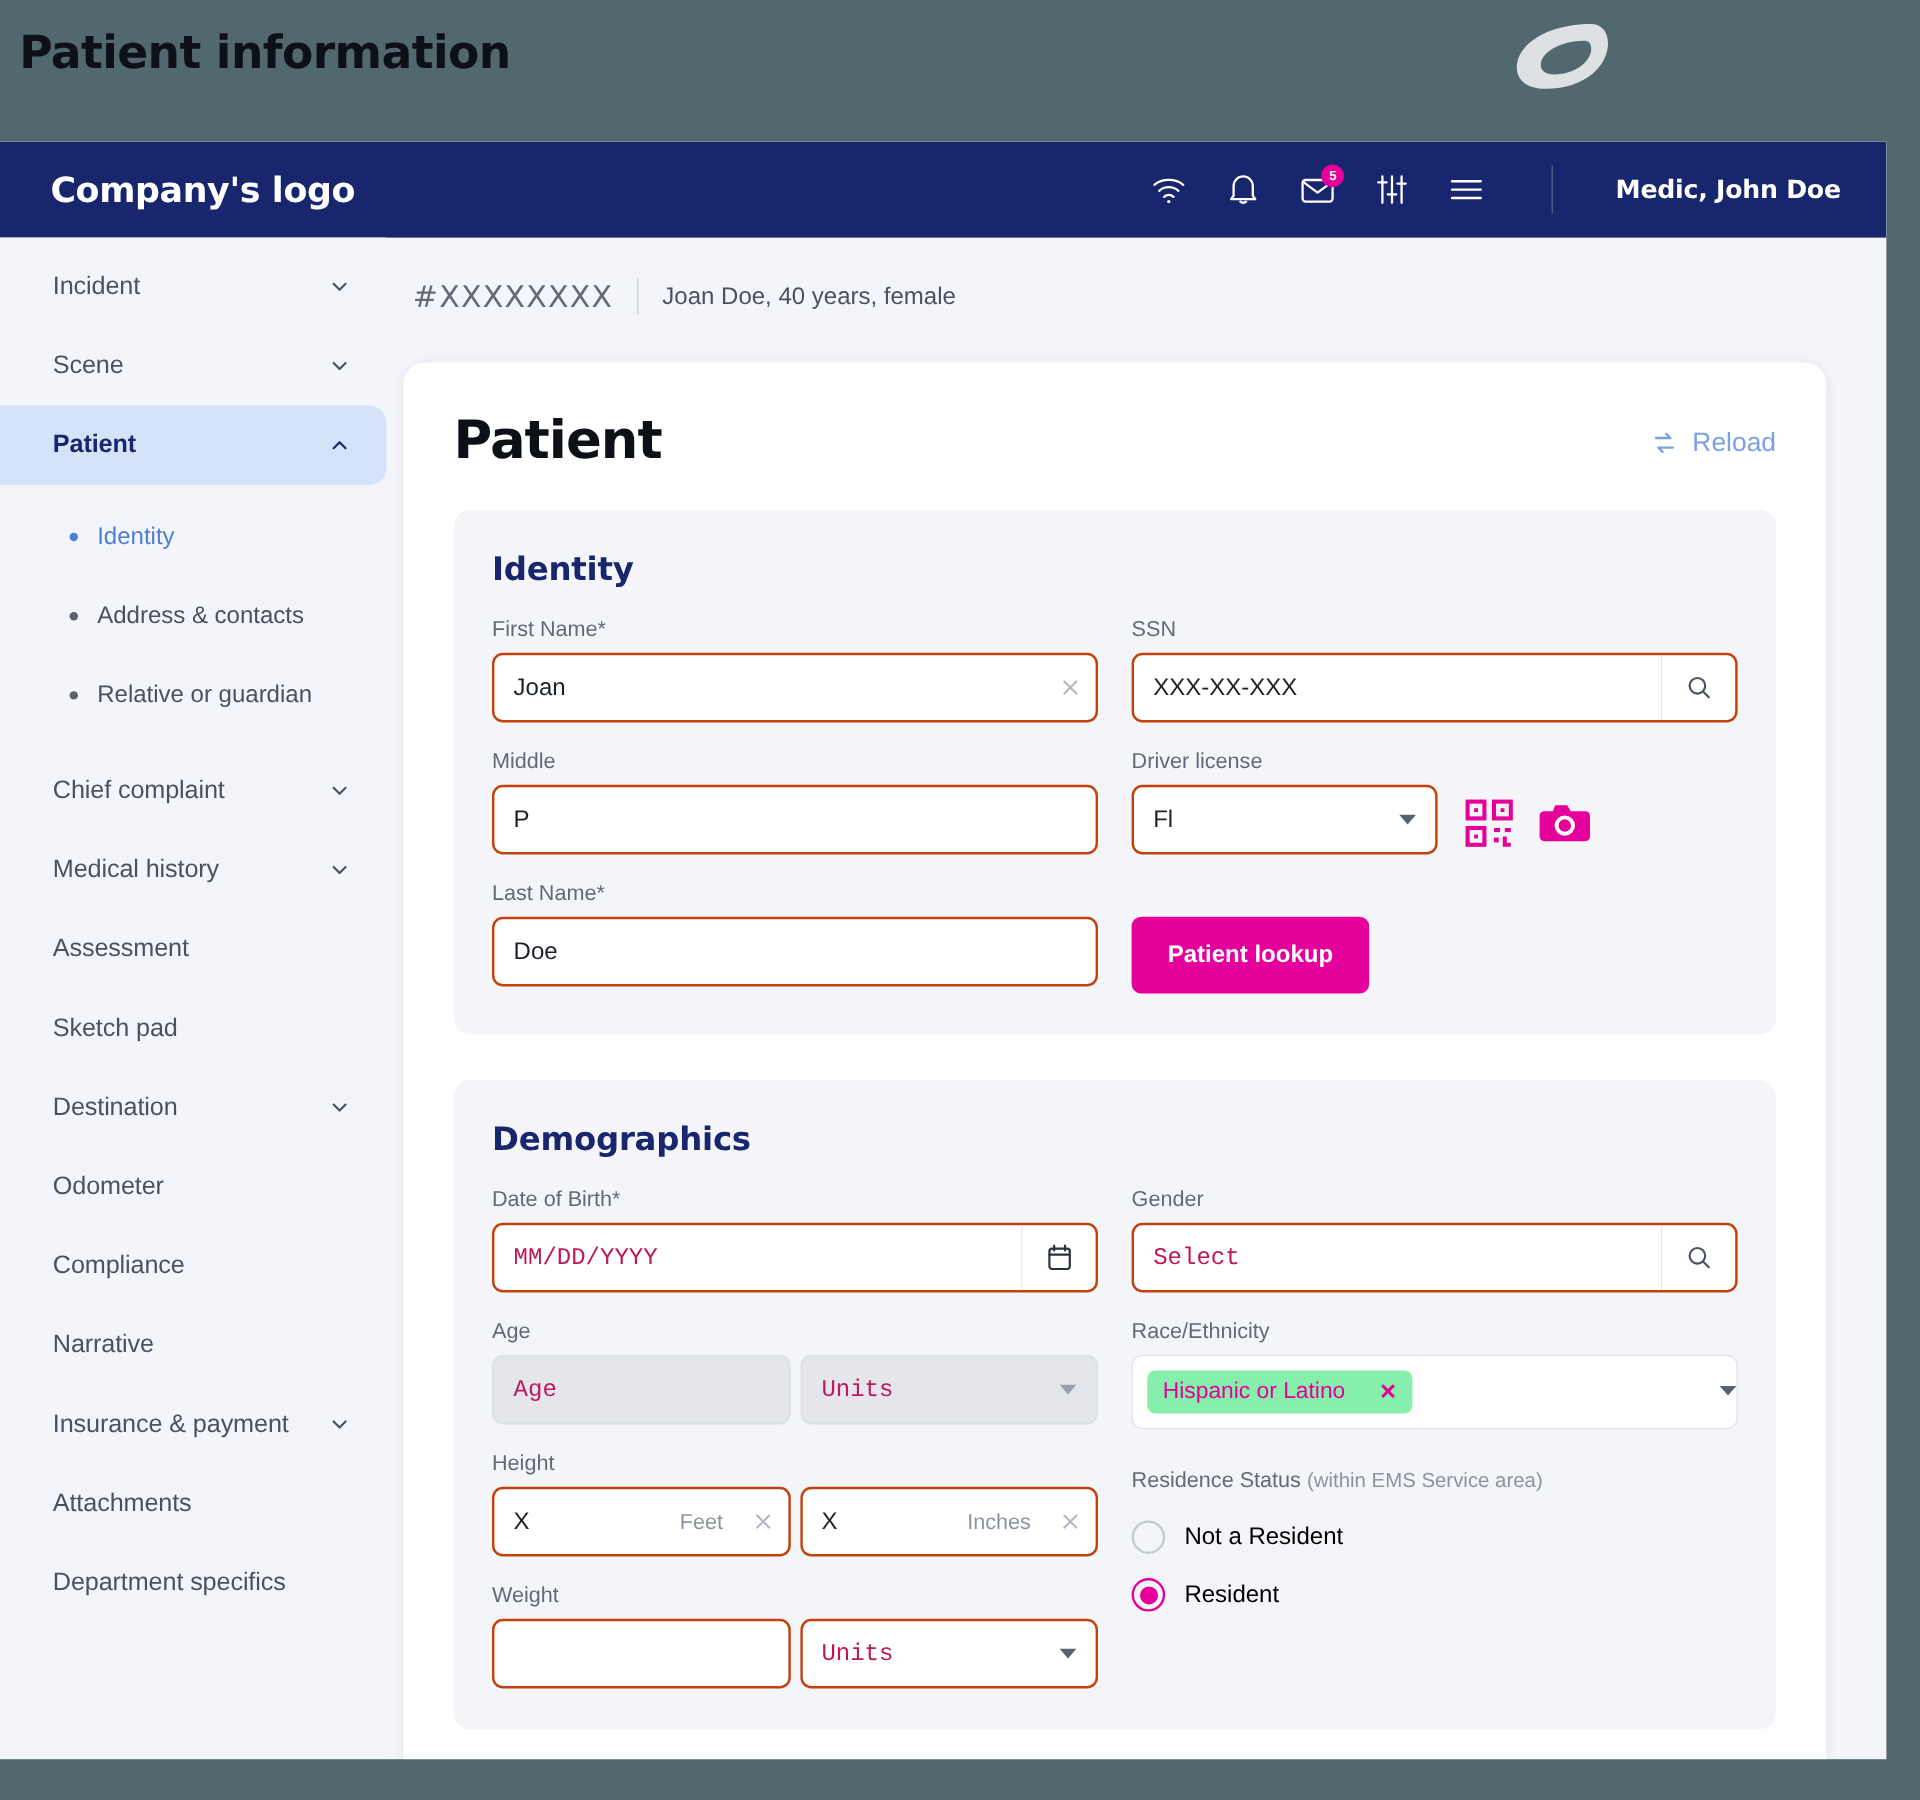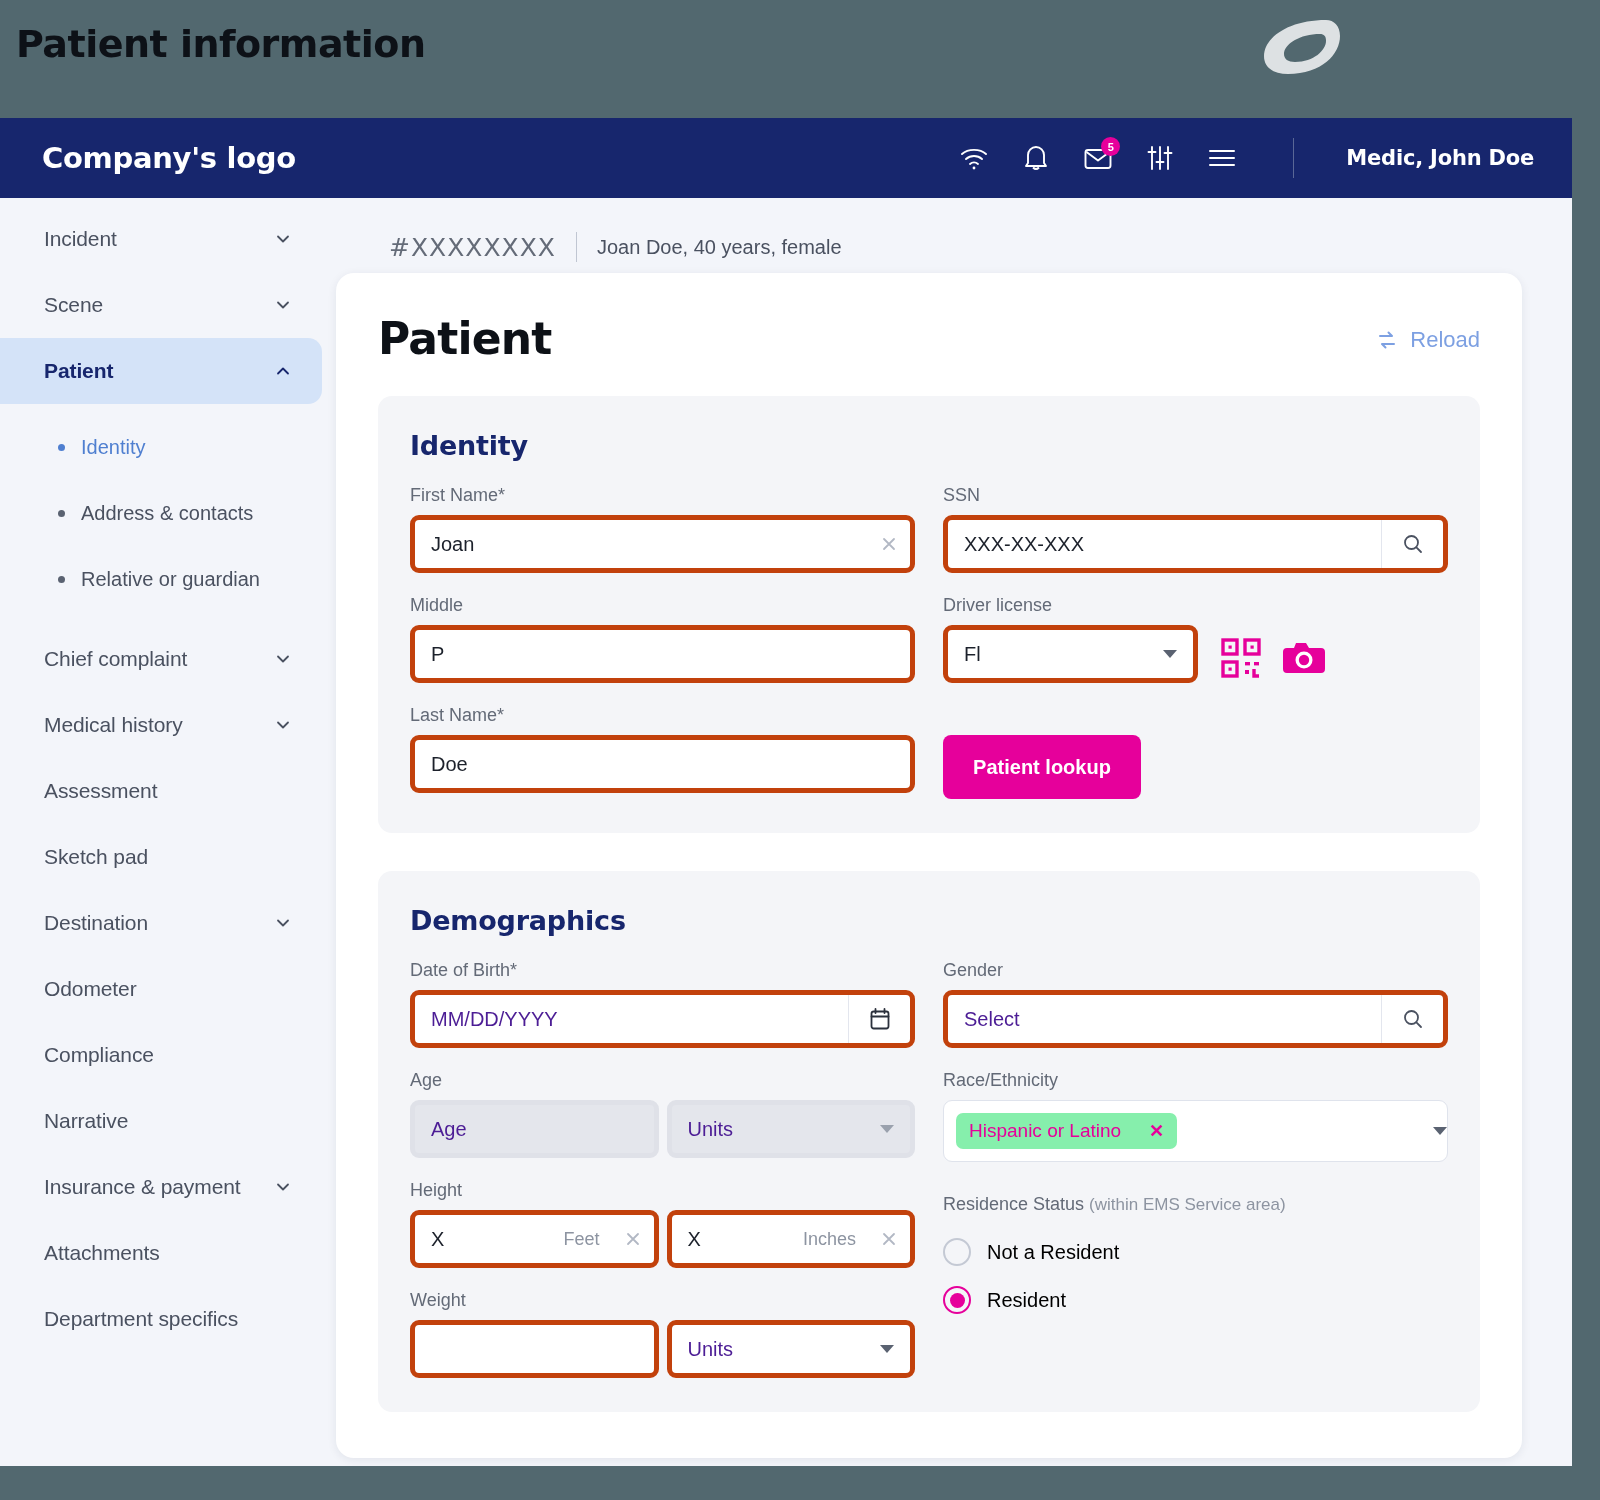--- a/index.html
+++ b/index.html
@@ -145,22 +145,21 @@
   
   .main {
     flex: 1;
     padding: 22px 50px 0 14px;
     overflow: hidden;
   }
   .crumb {
     display: flex;
     align-items: center;
     gap: 20px;
-    padding: 12px 0 11px 8px;
-    margin-left: 45px;
+    padding: 12px 0 40px 8px;
   }
   .crumb-id {
     font-size: 25px;
     color: #646b78;
     letter-spacing: 1px;
     font-family: "DejaVu Sans", sans-serif;
   }
   .crumb-sep { width: 1px; height: 30px; background: #c0c6d2; }
   .crumb-txt { font-size: 20px; color: #4a5160; }
 
@@ -222,37 +221,37 @@
     color: #636a77;
     margin-bottom: 9px;
     display: block;
   }
   .flabel .sub { color: #8d94a1; font-size: 17px; }
 
   .ctrl {
     display: flex;
     align-items: stretch;
     background: #ffffff;
-    border: 5px solid #c2410c;
+    border: 2px solid #c2410c;
     border-radius: 9px;
     height: 58px;
     overflow: hidden;
   }
   .ctrl.disabled { background: #e4e6ec; border-color: #dfe1e8; }
   .ctrl .txt {
     flex: 1;
     display: flex;
     align-items: center;
     padding: 0 16px;
     font-size: 20px;
     color: #1c212b;
     overflow: hidden;
     white-space: nowrap;
   }
-  .ctrl .txt.ph { color: #4c1d95; }
+  .ctrl .txt.ph { color: #be185d; font-family: Liberation Mono, monospace; }
   .ctrl .unit {
     display: flex; align-items: center;
     font-size: 18px; color: #8d94a1;
     padding-right: 12px;
   }
   .ctrl .btn-x {
     display: flex; align-items: center; justify-content: center;
     width: 42px;
     cursor: pointer;
   }

